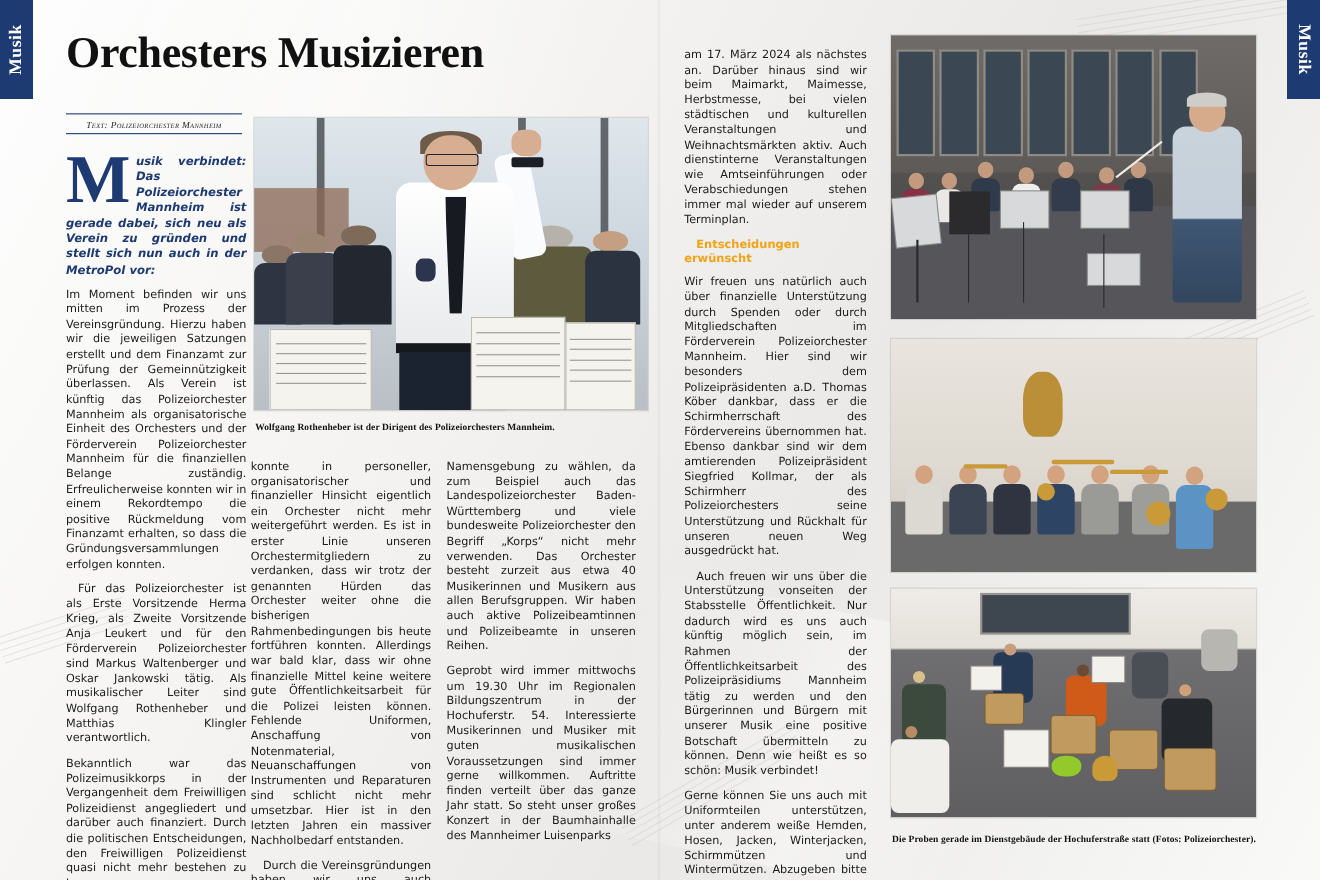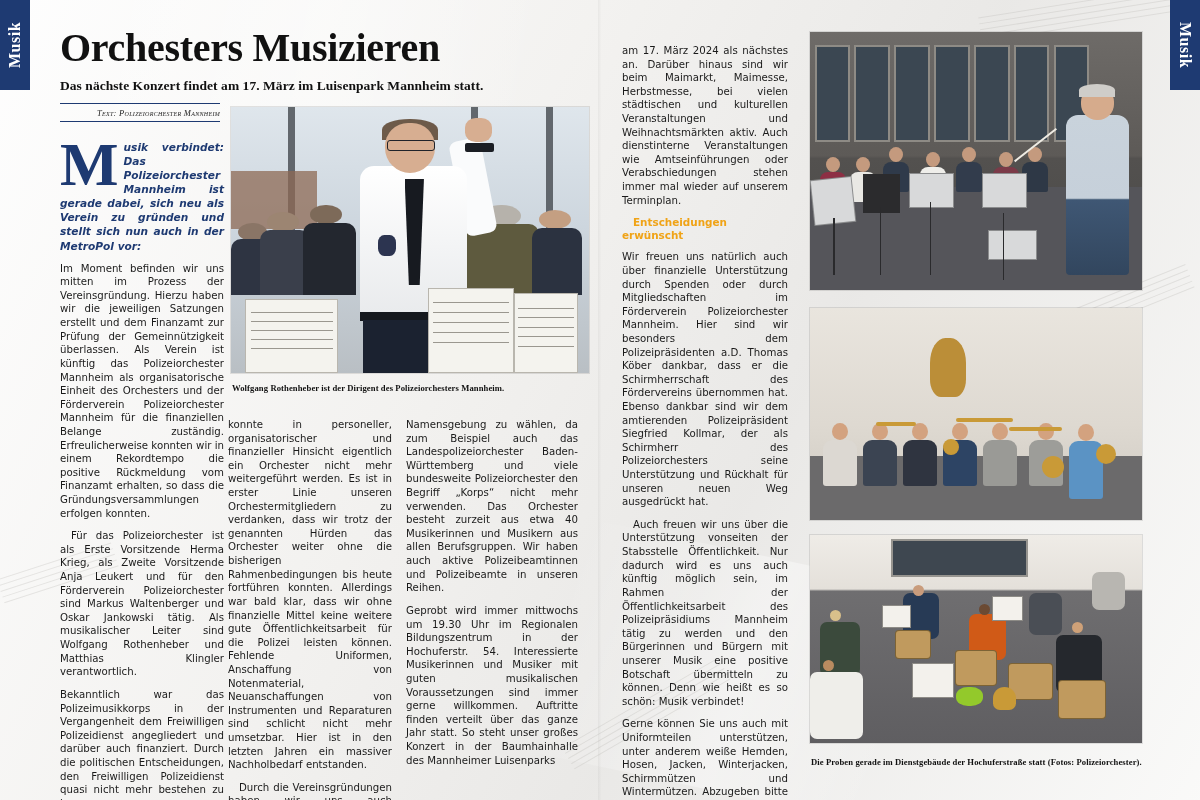--- a/index.html
+++ b/index.html
@@ -34,21 +34,21 @@
             font-size:40px;line-height:1.02;color:#111111;margin:0;letter-spacing:-.3px;}
   .subhead{font-family:"Liberation Serif", serif;font-weight:bold;
            font-size:13.5px;color:#111111;margin:9px 0 0 0;letter-spacing:.05px;}
 
   
   .byline{position:absolute;left:60px;top:103px;width:160px;
           border-top:1.6px solid #1e3a72;border-bottom:1.6px solid #1e3a72;
           padding:4px 0 3px 0;}
   .byline-text{font-family:"Liberation Serif", serif;font-size:8.5px;
                color:#222;letter-spacing:.3px;font-variant:small-caps;
-               font-style:italic;text-align:right;white-space:nowrap;}
+               font-style:italic;text-align:center;white-space:nowrap;}
 
   
   .col{position:absolute;width:164px;
        font-size:10.2px;line-height:1.335;color:#1a1a1a;text-align:justify;
        -webkit-hyphens:auto;hyphens:auto;}
   .col p{margin:0 0 9px 0;text-indent:11px;}
   .col p.noind{text-indent:0;}
   .c1{left:60px;top:140px;width:164px;}
   .c2{left:228px;top:418px;width:164px;}
   .c3{left:406px;top:418px;width:172px;}
@@ -173,21 +173,20 @@
 
 <div class="tab left">
     <span>Musik</span>
   </div>
 <div class="tab right">
     <span>Musik</span>
   </div>
 
 <div class="masthead">
   <h1 class="headline">Orchesters Musizieren</h1>
-  <p class="subhead">Das nächste Konzert findet am 17. März im Luisenpark Mannheim statt.</p>
 </div>
 
 <div class="byline">
   <div class="byline-text">Text: Polizeiorchester Mannheim</div>
 </div>
 
 <div class="col c1">
   <p class="lead noind"><span class="dropcap">M</span><span>usik verbindet: Das Polizeiorchester Mannheim ist gerade dabei, sich neu als Verein zu gründen und stellt sich nun auch in der MetroPol vor:</span></p>
   <p class="noind">Im Moment befinden wir uns mitten im Prozess der Vereinsgründung. Hierzu haben wir die jeweiligen Satzungen erstellt und dem Finanzamt zur Prüfung der Gemeinnützigkeit überlassen. Als Verein ist künftig das Polizeiorchester Mannheim als organisatorische Einheit des Orchesters und der Förderverein Polizeiorchester Mannheim für die finanziellen Belange zuständig. Erfreulicherweise konnten wir in einem Rekordtempo die positive Rückmeldung vom Finanzamt erhalten, so dass die Gründungsversammlungen erfolgen konnten.</p>
   <p>Für das Polizeiorchester ist als Erste Vorsitzende Herma Krieg, als Zweite Vorsitzende Anja Leukert und für den Förderverein Polizeiorchester sind Markus Waltenberger und Oskar Jankowski tätig. Als musikalischer Leiter sind Wolfgang Rothenheber und Matthias Klingler verantwortlich.</p>

